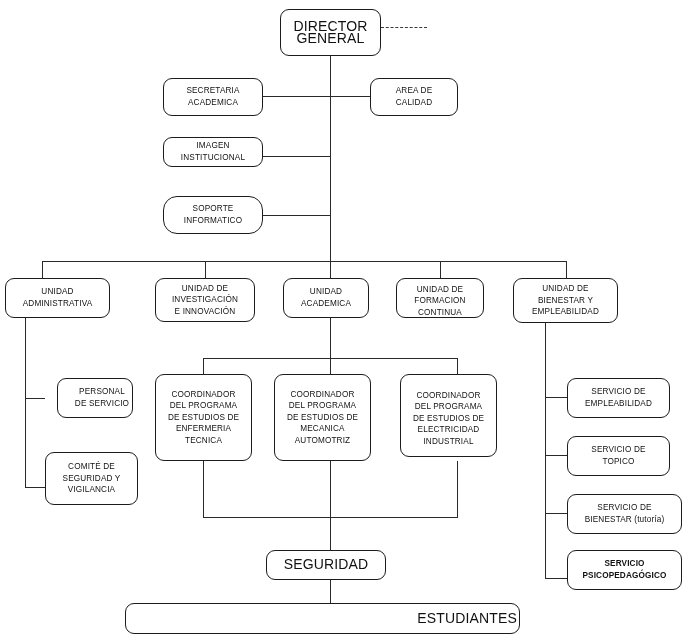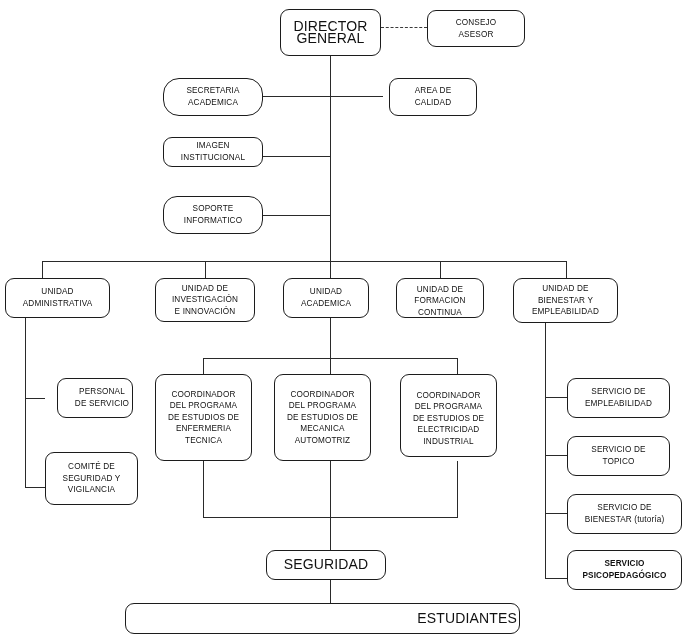--- a/index.html
+++ b/index.html
@@ -98,31 +98,27 @@
   <div class="ln h" style="left:545px; top:397px; width:22px;"></div>
   <div class="ln h" style="left:545px; top:455px; width:22px;"></div>
   <div class="ln h" style="left:545px; top:513px; width:22px;"></div>
   <div class="ln h" style="left:545px; top:578px; width:22px;"></div>
 
   <div class="node big" style="left:280px; top:9px; width:101px; height:47px;">
     <span class="txt">DIRECTOR
 GENERAL</span>
   </div>
 
-  <div class="node" style="left:427px; top:10px; width:98px; height:37px;">
-    <span class="txt">CONSEJO
-ASESOR</span>
-  </div>
-
-  <div class="node" style="left:163px; top:78px; width:100px; height:38px;border-radius:16px;">
+
+  <div class="node" style="left:163px; top:78px; width:100px; height:38px;">
     <span class="txt">SECRETARIA
 ACADEMICA</span>
   </div>
 
-  <div class="node" style="left:389px; top:78px; width:88px; height:38px;justify-content:center;">
+  <div class="node" style="left:370px; top:78px; width:88px; height:38px;justify-content:center;">
     <span class="txt">AREA DE
 CALIDAD</span>
   </div>
 
   <div class="node" style="left:163px; top:137px; width:100px; height:30px;">
     <span class="txt">IMAGEN
 INSTITUCIONAL</span>
   </div>
 
   <div class="node" style="left:163px; top:196px; width:100px; height:38px;border-radius:14px;">

